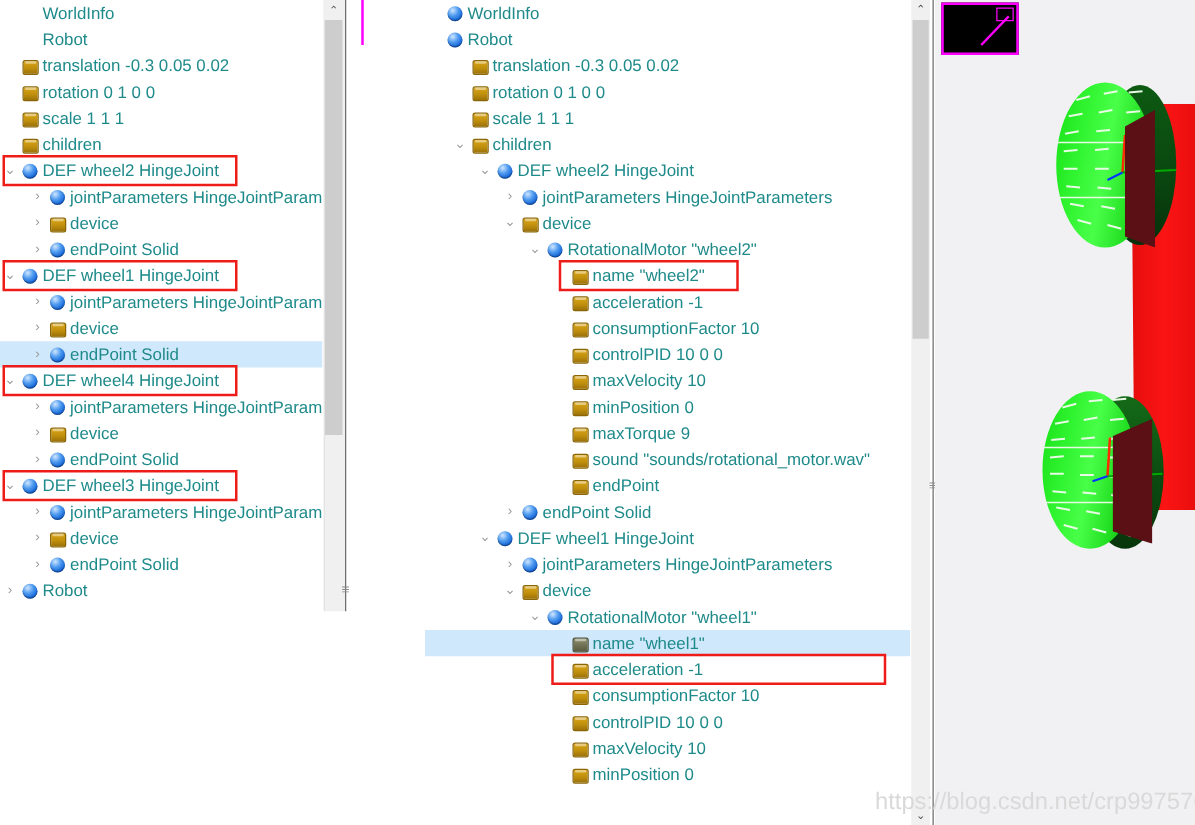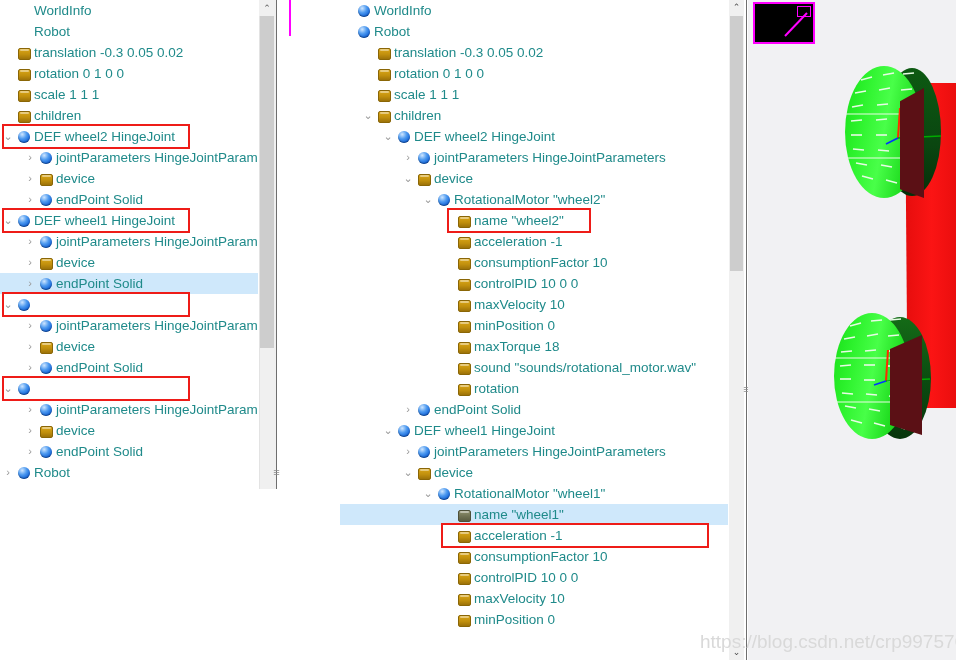--- a/index.html
+++ b/index.html
@@ -260,20 +260,21 @@
         <span class="ico" style="height: 21px;">
           <span class="sph"></span>
         </span>
         <span class="label">endPoint Solid</span>
       </div>
       <div class="row" style="padding-left: 0px; height: 21px; line-height: 21px;">
         <span class="arrow" style="line-height: 21px;">⌄</span>
         <span class="ico" style="height: 21px;">
           <span class="sph"></span>
         </span>
+        <span class="label">DEF wheel4 HingeJoint</span>
       </div>
       <div class="row" style="padding-left: 22px; height: 21px; line-height: 21px;">
         <span class="arrow" style="line-height: 21px;">›</span>
         <span class="ico" style="height: 21px;">
           <span class="sph"></span>
         </span>
         <span class="label">jointParameters HingeJointParame</span>
       </div>
       <div class="row" style="padding-left: 22px; height: 21px; line-height: 21px;">
         <span class="arrow" style="line-height: 21px;">›</span>
@@ -287,20 +288,21 @@
         <span class="ico" style="height: 21px;">
           <span class="sph"></span>
         </span>
         <span class="label">endPoint Solid</span>
       </div>
       <div class="row" style="padding-left: 0px; height: 21px; line-height: 21px;">
         <span class="arrow" style="line-height: 21px;">⌄</span>
         <span class="ico" style="height: 21px;">
           <span class="sph"></span>
         </span>
+        <span class="label">DEF wheel3 HingeJoint</span>
       </div>
       <div class="row" style="padding-left: 22px; height: 21px; line-height: 21px;">
         <span class="arrow" style="line-height: 21px;">›</span>
         <span class="ico" style="height: 21px;">
           <span class="sph"></span>
         </span>
         <span class="label">jointParameters HingeJointParame</span>
       </div>
       <div class="row" style="padding-left: 22px; height: 21px; line-height: 21px;">
         <span class="arrow" style="line-height: 21px;">›</span>
@@ -448,35 +450,35 @@
         <span class="ico" style="height: 21px;">
           <span class="box"></span>
         </span>
         <span class="label">minPosition 0</span>
       </div>
       <div class="row" style="padding-left: 100px; height: 21px; line-height: 21px;">
         <span class="arrow blank" style="line-height: 21px;">·</span>
         <span class="ico" style="height: 21px;">
           <span class="box"></span>
         </span>
-        <span class="label">maxTorque 18</span>
+        <span class="label">maxTorque 9</span>
       </div>
       <div class="row" style="padding-left: 100px; height: 21px; line-height: 21px;">
         <span class="arrow blank" style="line-height: 21px;">·</span>
         <span class="ico" style="height: 21px;">
           <span class="box"></span>
         </span>
         <span class="label">sound "sounds/rotational_motor.wav"</span>
       </div>
       <div class="row" style="padding-left: 100px; height: 21px; line-height: 21px;">
         <span class="arrow blank" style="line-height: 21px;">·</span>
         <span class="ico" style="height: 21px;">
           <span class="box"></span>
         </span>
-        <span class="label">rotation</span>
+        <span class="label">endPoint</span>
       </div>
       <div class="row" style="padding-left: 60px; height: 21px; line-height: 21px;">
         <span class="arrow" style="line-height: 21px;">›</span>
         <span class="ico" style="height: 21px;">
           <span class="sph"></span>
         </span>
         <span class="label">endPoint Solid</span>
       </div>
       <div class="row" style="padding-left: 40px; height: 21px; line-height: 21px;">
         <span class="arrow" style="line-height: 21px;">⌄</span>

